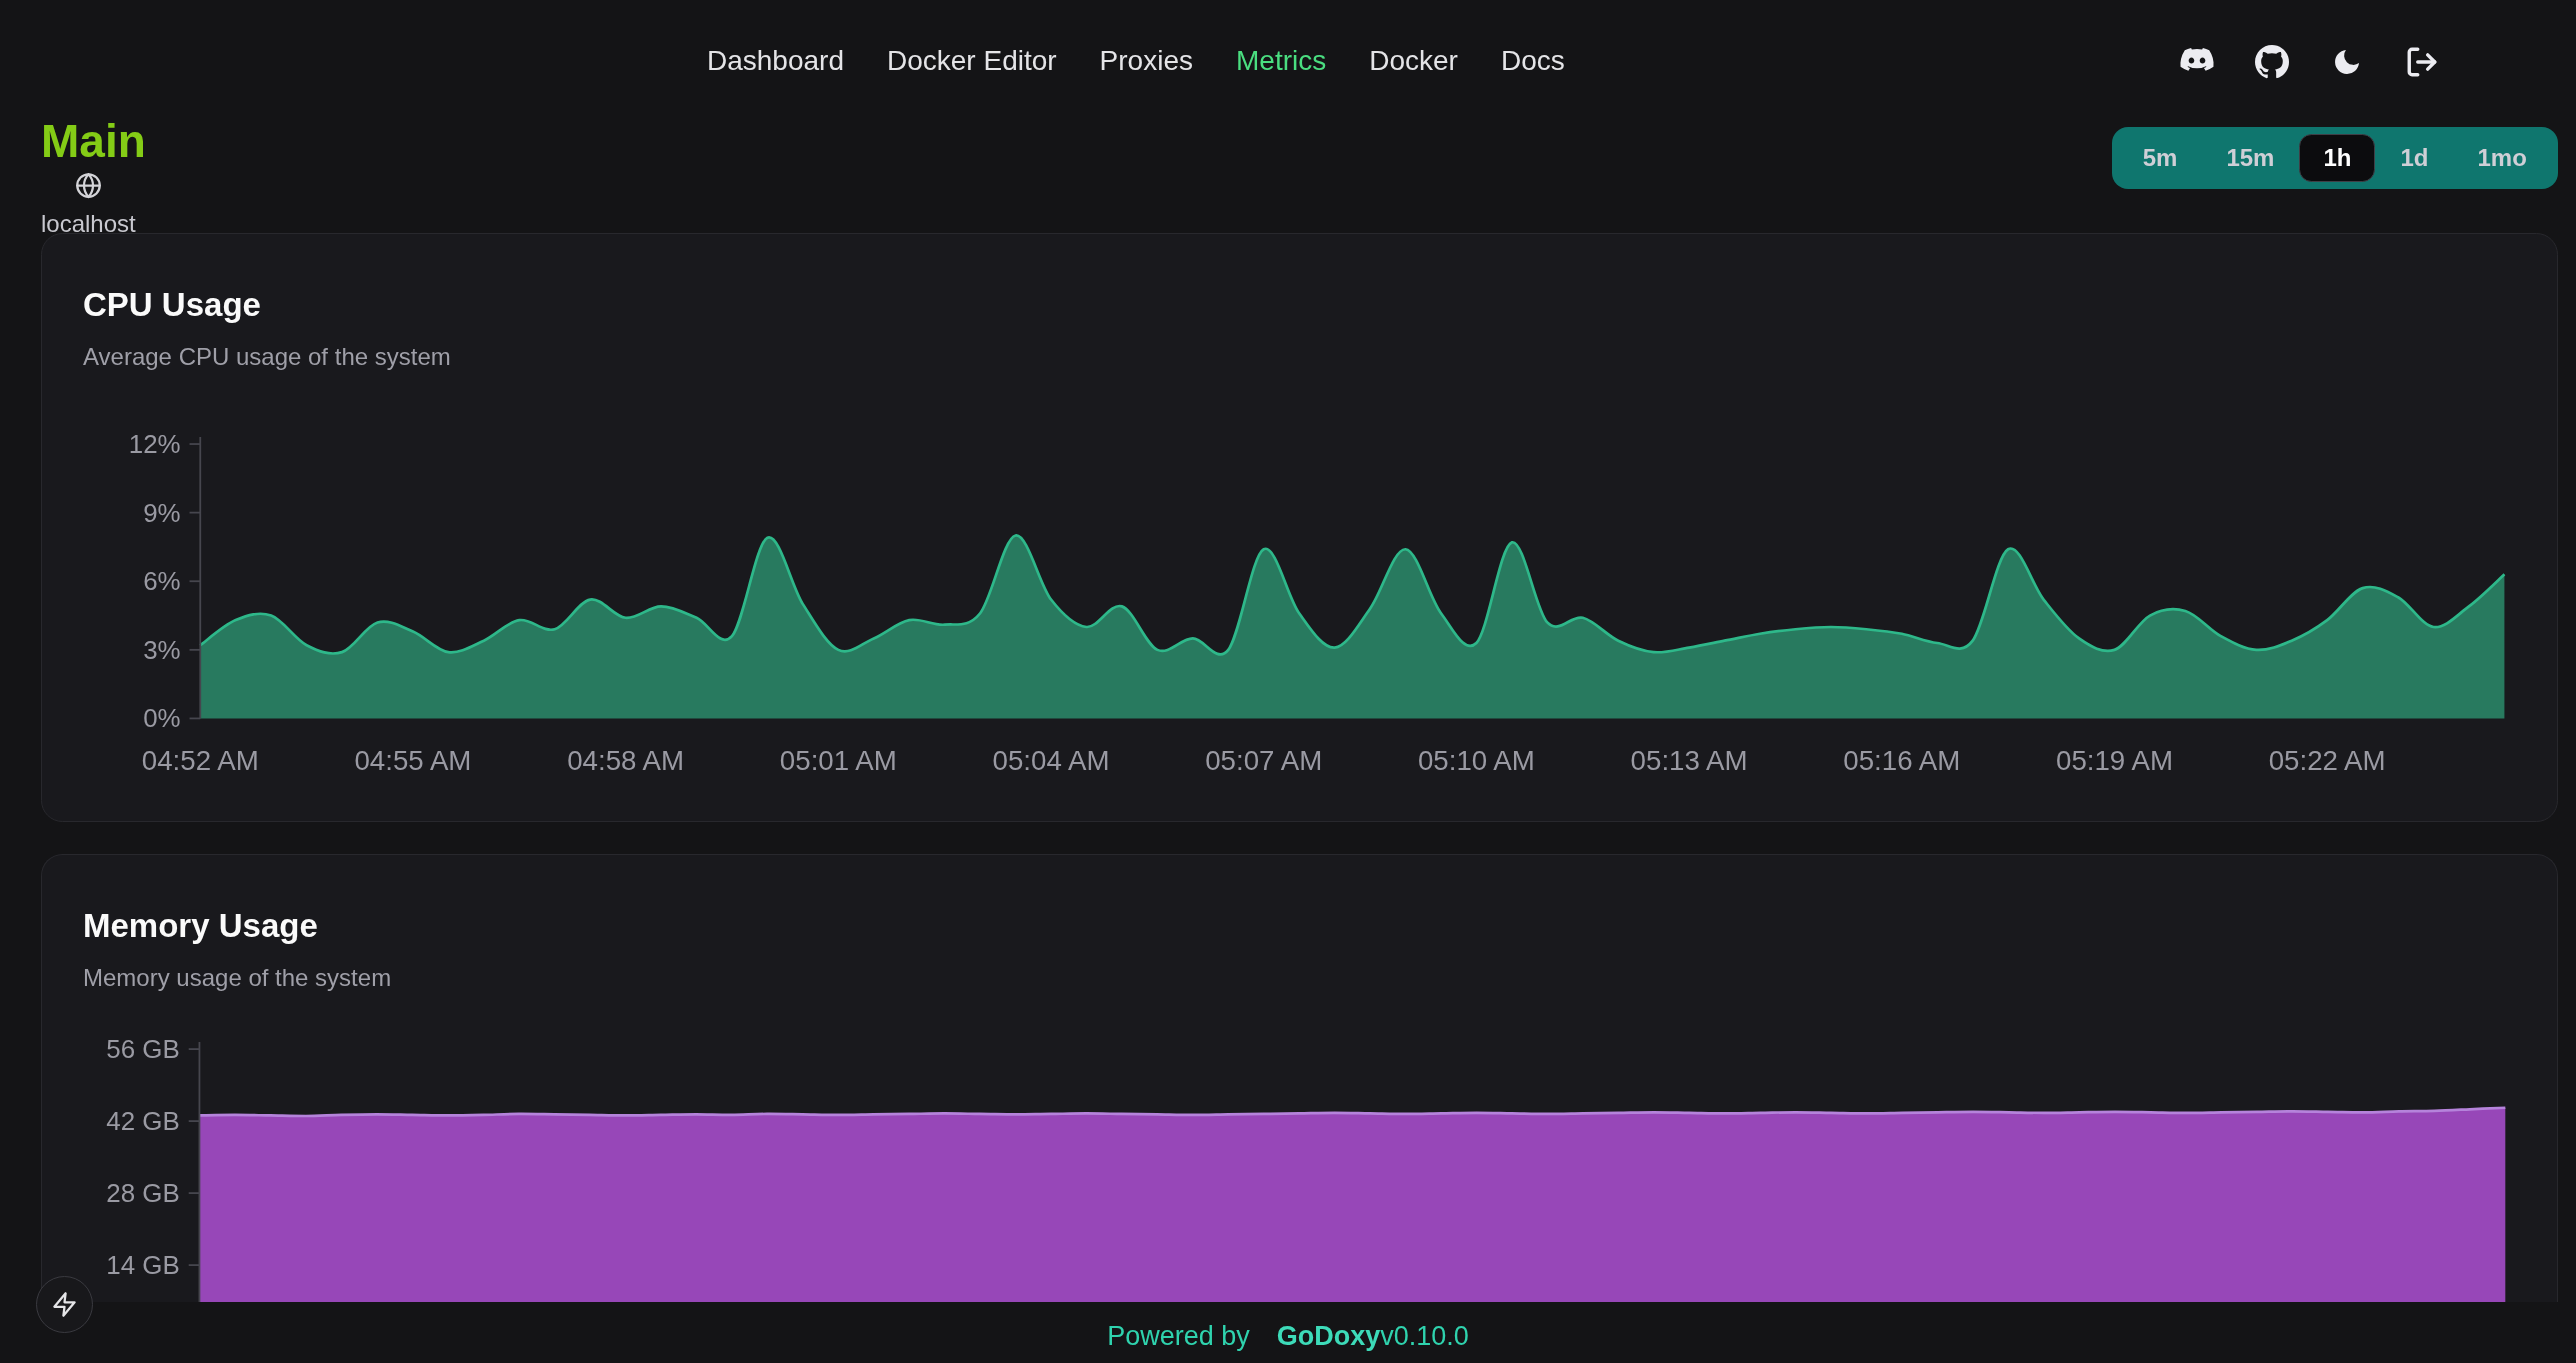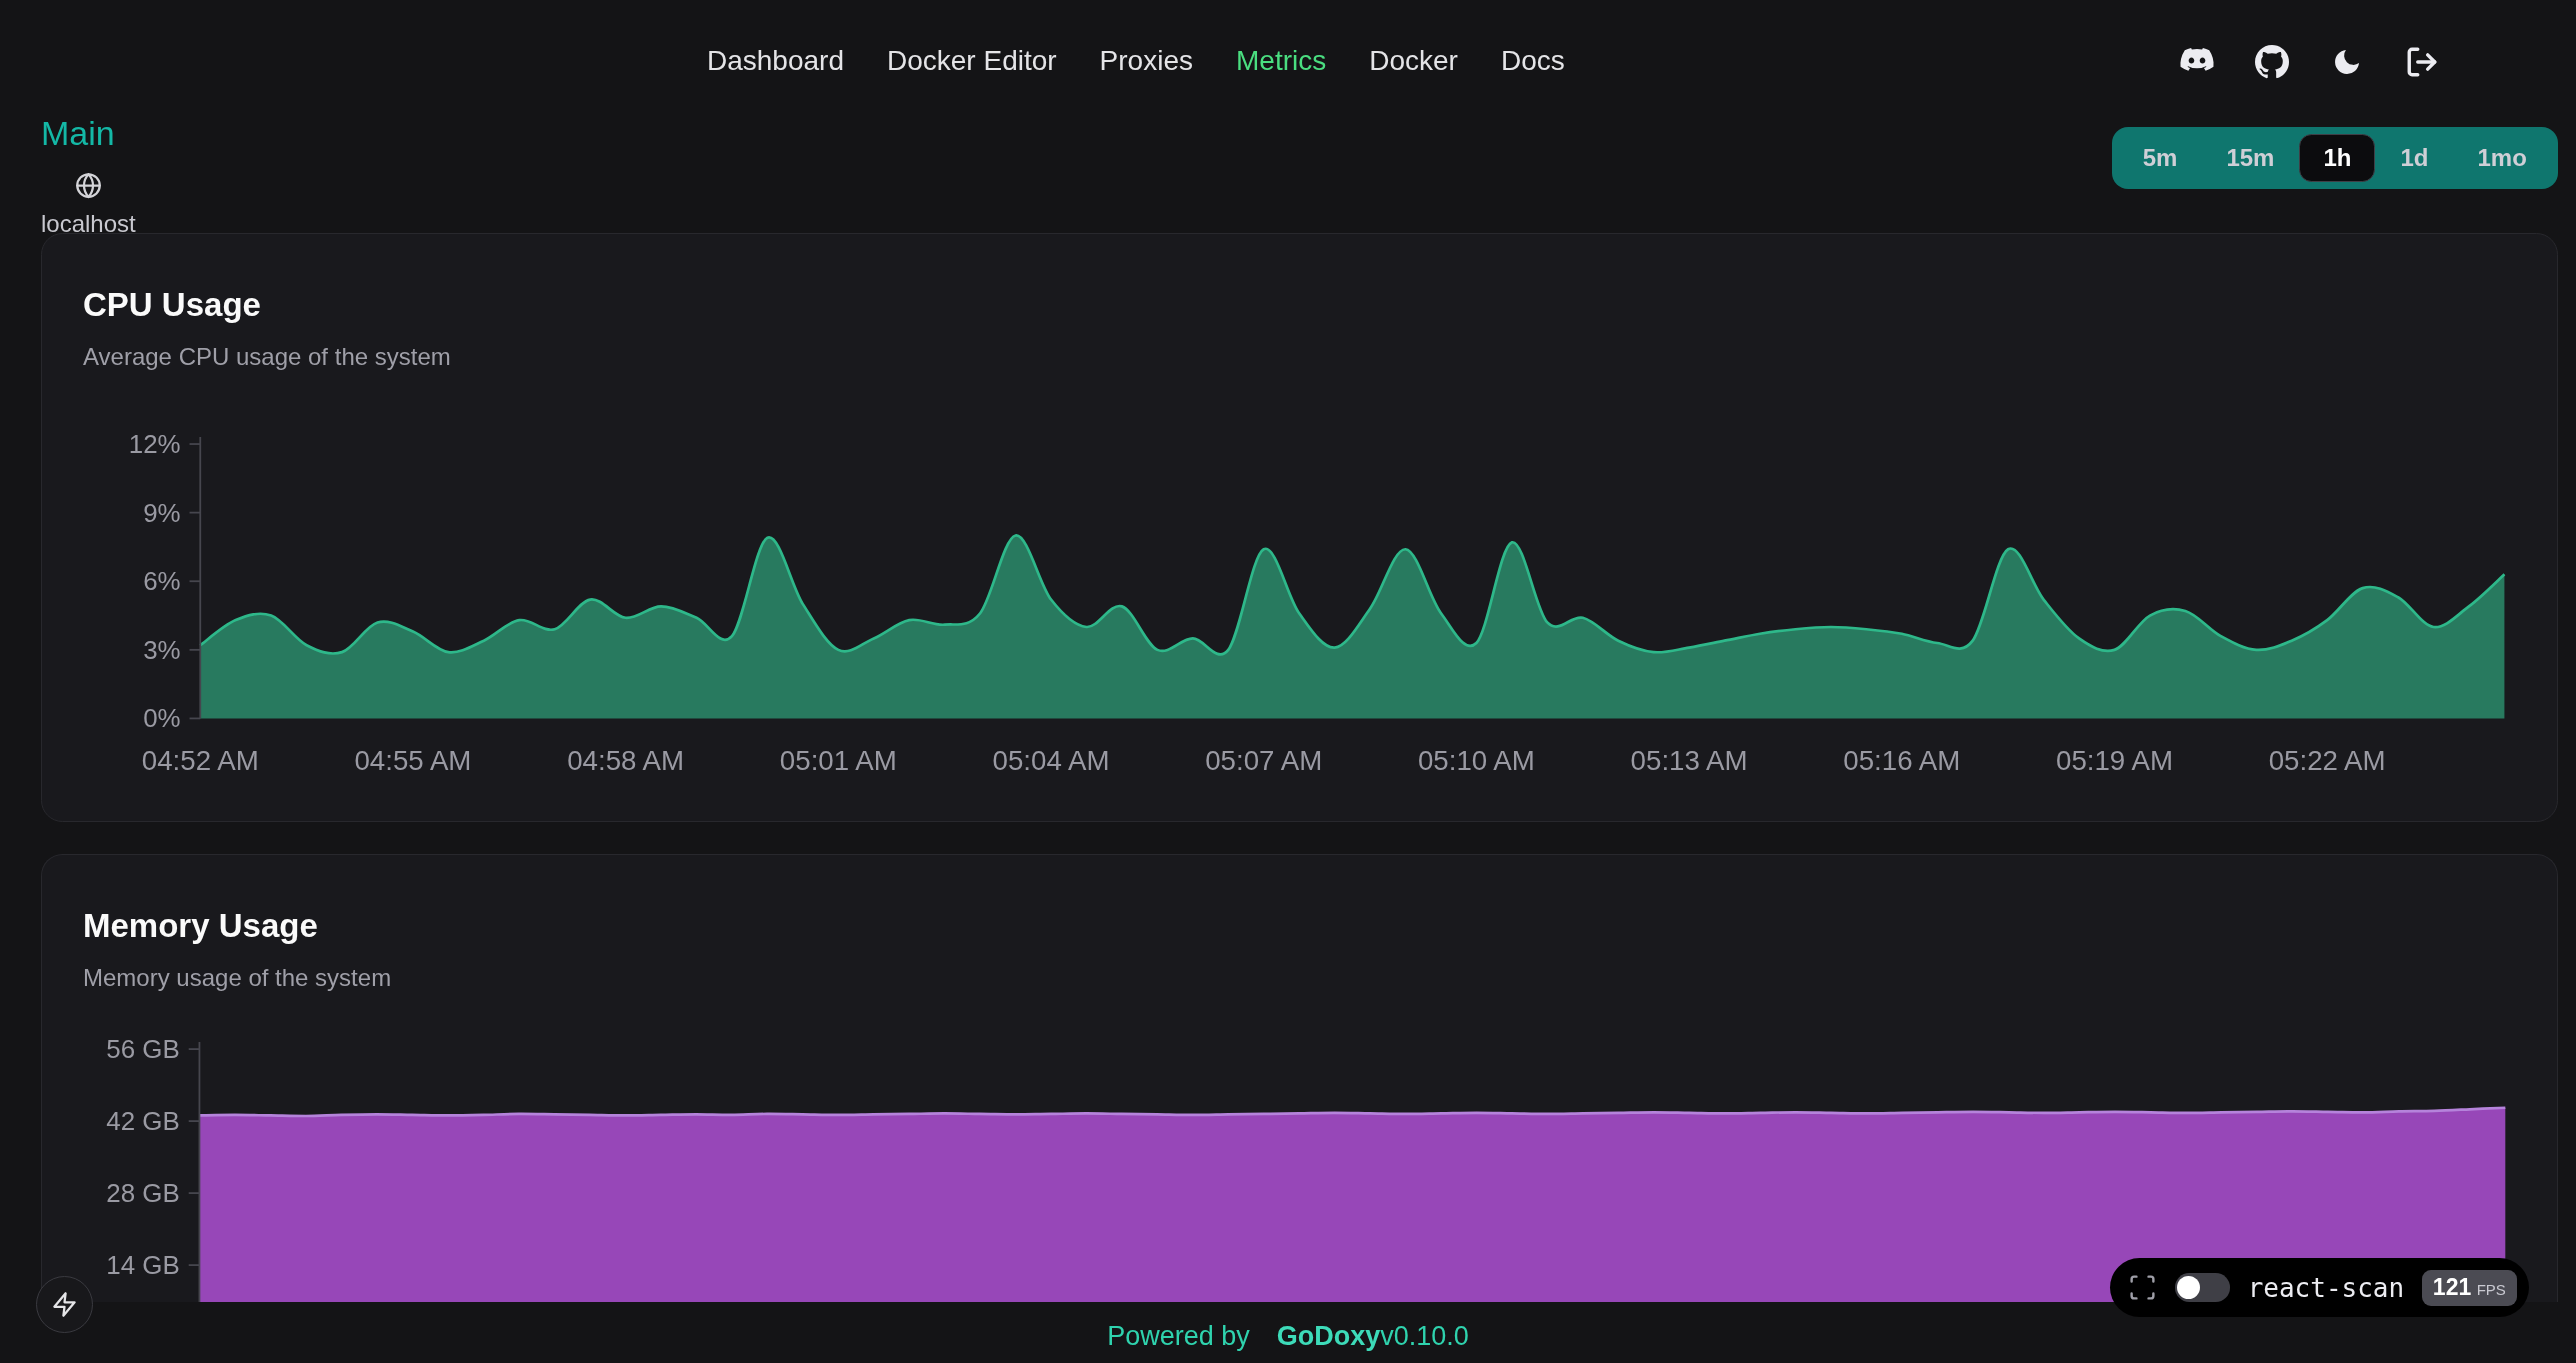--- a/index.html
+++ b/index.html
@@ -25,21 +25,21 @@
   .top-icons {
     position: absolute; right: 134px; top: 38px; height: 47px;
     display: flex; align-items: center; gap: 34px;
   }
   .icon-btn {
     width: 41px; height: 41px; display: flex; align-items: center; justify-content: center;
     color: #ececf1; background: none; border: none; cursor: pointer;
   }
 
   
-  .page-title { position: absolute; left: 41px; top: 114px; font-size: 34px; font-weight: 400; color: #14b8a6; }
+  .page-title { position: absolute; left: 41px; top: 114px; font-size: 46px; font-weight: 700; color: #84cc16; }
   .host-row {
     position: absolute; left: 41px; top: 172px;
     display: flex; align-items: center; gap: 10.7px; color: #c8c8cf; font-size: 24px; flex-direction: column;
   }
   .host-row svg { color: #d4d4d8; }
 
   .range {
     position: absolute; right: 18px; top: 127px;
     display: flex; align-items: center; gap: 1px;
     background: #0f766e; border-radius: 16px; padding: 7.2px;
@@ -214,33 +214,15 @@
   </footer>
 
   <button class="zap-btn">
     <span style="display:flex">
       <svg width="27" height="27" viewBox="0 0 24 24" fill="none" stroke="currentColor" stroke-width="2" stroke-linecap="round" stroke-linejoin="round">
         <path d="M13 2 3 14h9l-1 8 10-12h-9l1-8z"></path>
       </svg>
     </span>
   </button>
 
-  <div class="rscan">
-    <button class="inspect">
-      <svg width="29" height="29" viewBox="0 0 24 24" fill="none" stroke="currentColor" stroke-width="2" stroke-linecap="round" stroke-linejoin="round">
-        <path d="M3 7V5a2 2 0 0 1 2-2h2"></path>
-        <path d="M17 3h2a2 2 0 0 1 2 2v2"></path>
-        <path d="M21 17v2a2 2 0 0 1-2 2h-2"></path>
-        <path d="M7 21H5a2 2 0 0 1-2-2v-2"></path>
-      </svg>
-    </button>
-    <button class="toggle">
-      <span class="knob"></span>
-    </button>
-    <span class="label">react-scan</span>
-    <span class="fps-badge">
-      <span class="num">121</span>
-      <span class="unit">FPS</span>
-    </span>
-  </div>
 
 </div>
 
 
 </body></html>

